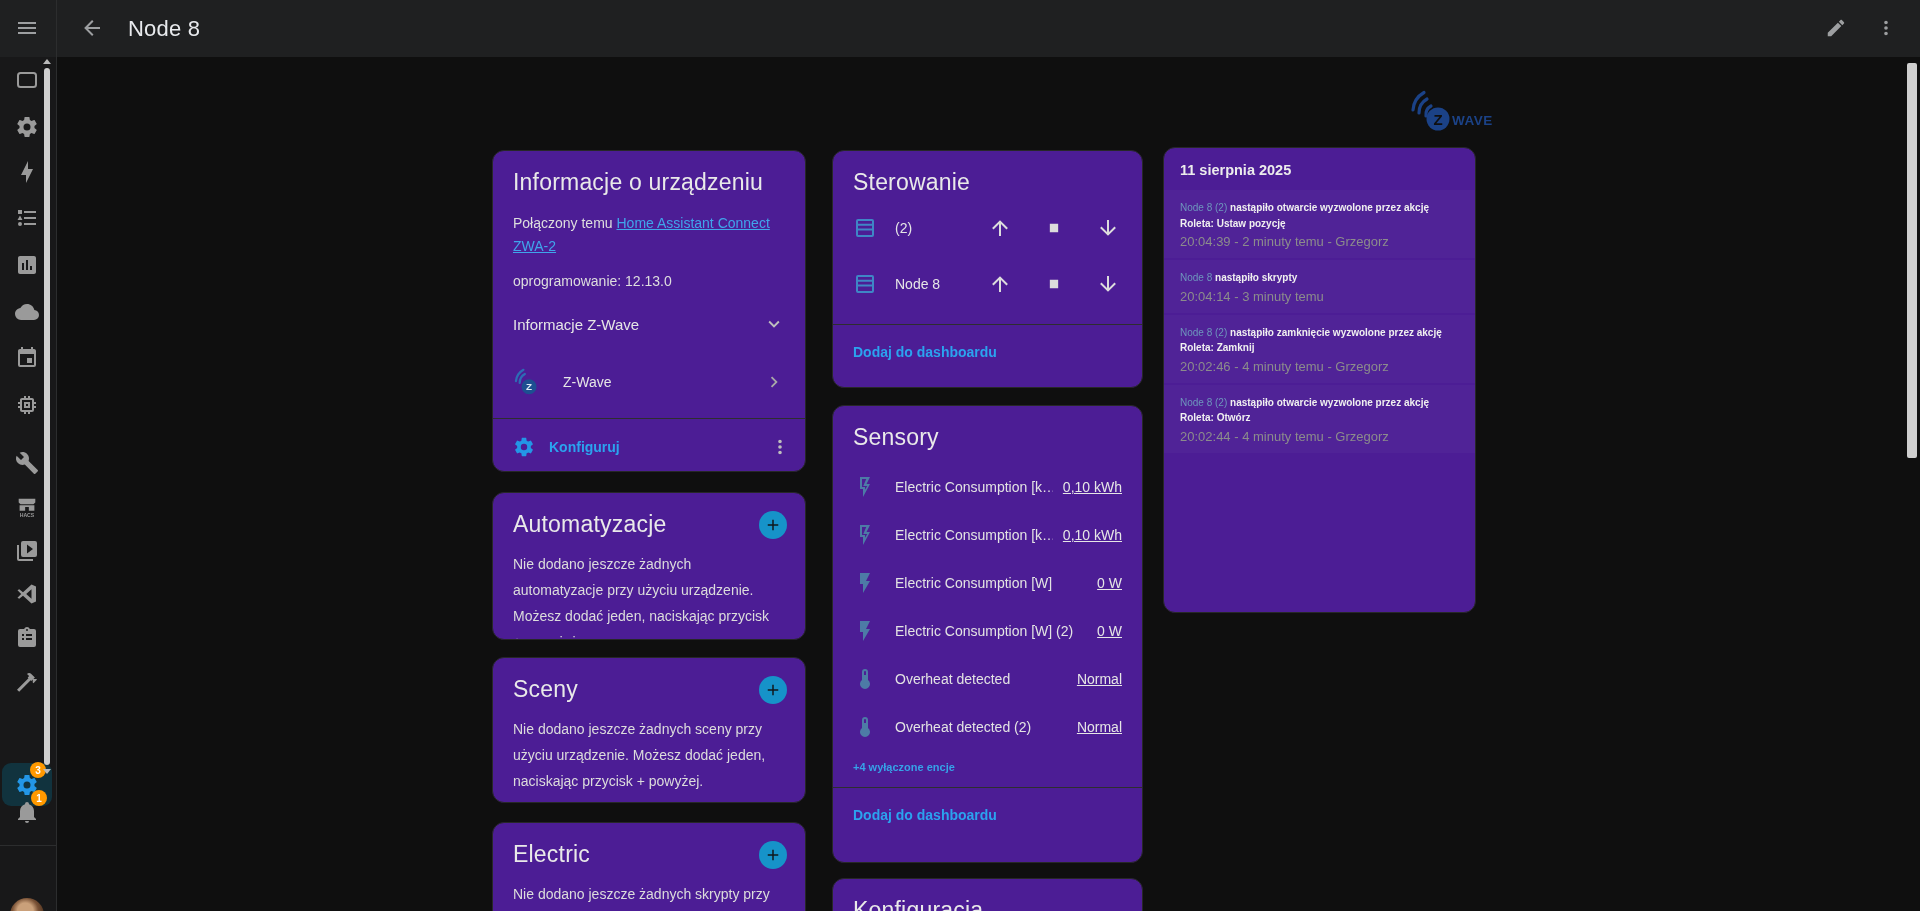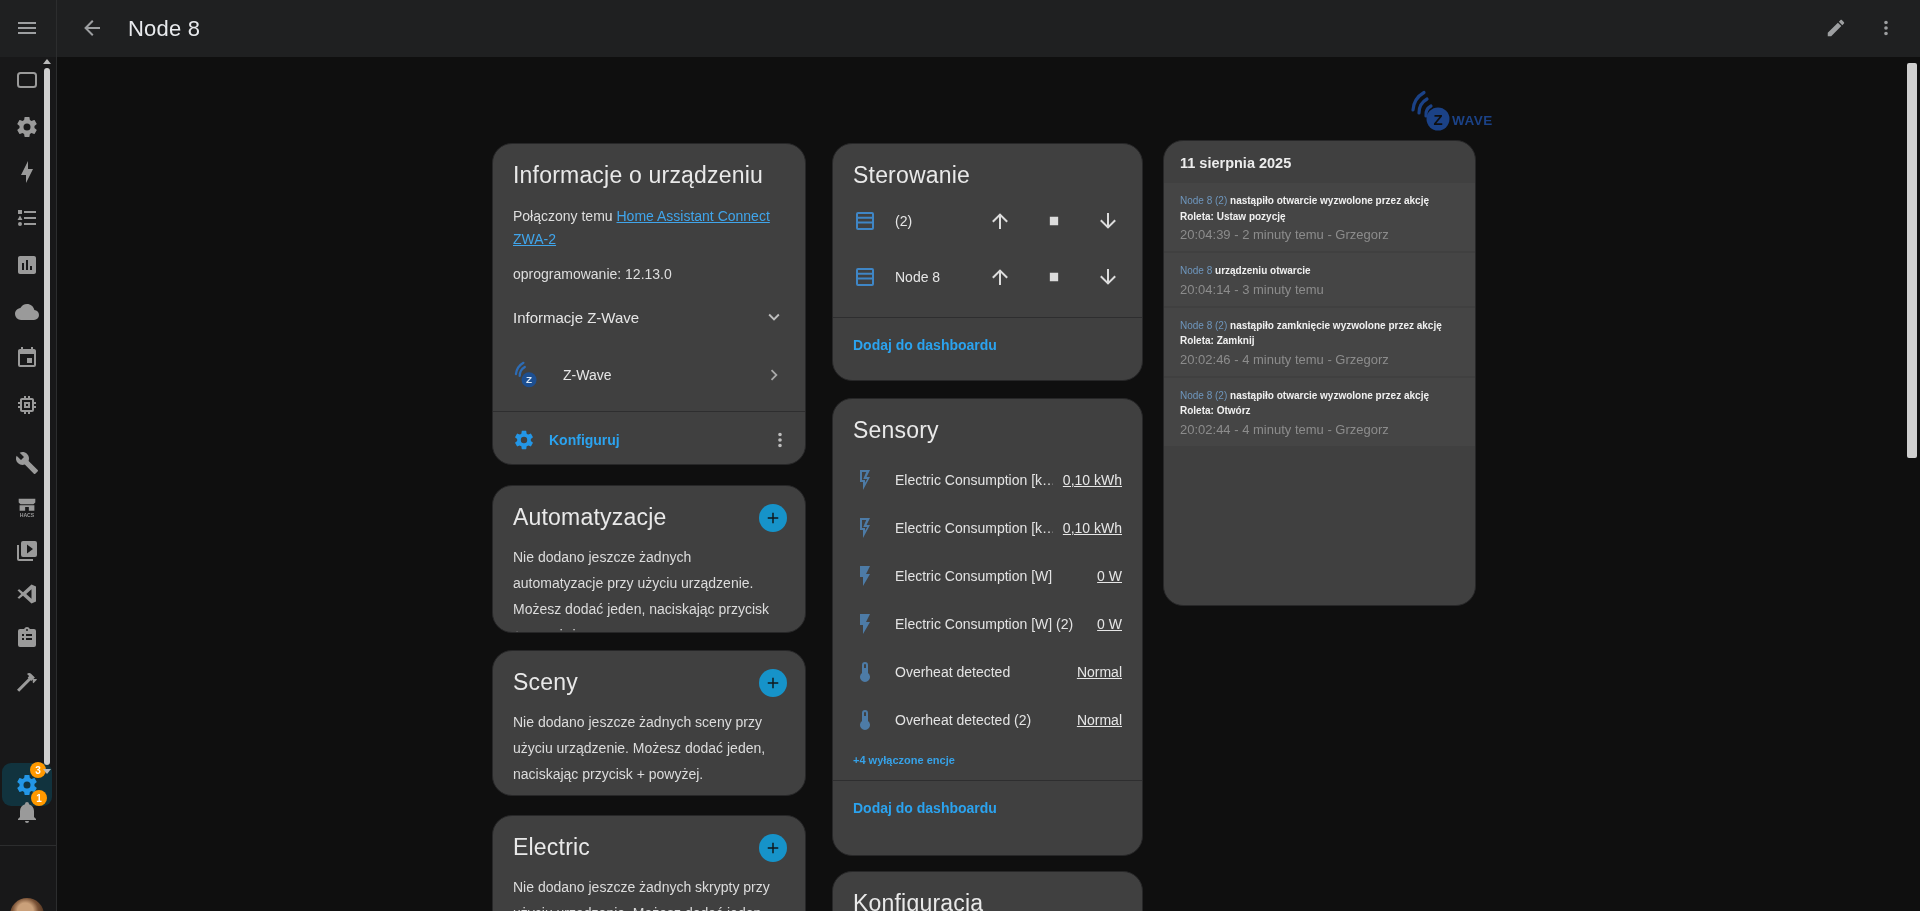--- a/index.html
+++ b/index.html
@@ -21,21 +21,21 @@
   .badge { position:absolute; min-width:16px; height:16px; border-radius:8px; background:#f90; color:#fff; font-size:10px; font-weight:700; display:flex; align-items:center; justify-content:center; padding:0 3px; }
   #sb-divider2 { position:absolute; left:0; top:788px; width:56px; height:1px; background:#2c2d2e; }
   #avatar { position:absolute; left:10px; top:841px; width:34px; height:34px; border-radius:50%;
     background:radial-gradient(circle at 45% 38%, #caa07a 0 28%, #7a5236 46%, #4a2f1d 70%, #2b1a10 100%); cursor:pointer; }
   .scroll-thumb { position:absolute; background:#cfcfcf; border-radius:3px; }
   .scroll-arrow { position:absolute; width:0; height:0; border-left:4px solid transparent; border-right:4px solid transparent; }
   .arrow-up { border-bottom:5px solid #b9b9b9; }
   .arrow-down { border-top:5px solid #b9b9b9; }
 
   
-  .card { position:absolute; background:#404040; border:1px solid #272728; border-radius:20px; overflow:hidden; }
+  .card { position:absolute; background:#4c1d95; border:1px solid #272728; border-radius:12px; overflow:hidden;margin-top:7px; }
   .ctitle { font-size:23px; font-weight:400; color:#e9e9e9; letter-spacing:.2px; }
   .cpad { padding:18px 20px 0 20px; }
   .link { color:#36a2e8; text-decoration:none; cursor:pointer; }
   .divider { height:1px; background:#2e2e2f; width:100%; }
   .footer-link { height:54px; display:flex; align-items:center; padding:0 20px; font-size:14px; font-weight:600; color:#2ba3ef; cursor:pointer; }
 
   
   #card-device p.meta { font-size:14px; line-height:1.65; color:#dedede; margin-top:16px; }
   #card-device a.devlink { color:#40a5eb; text-decoration:underline; }
   .section-row { display:flex; align-items:center; justify-content:space-between; margin-top:20px; font-size:15px; font-weight:400; color:#e6e6e6; cursor:pointer; }
@@ -393,21 +393,21 @@
   </div>
 </div>
 
 <div class="card" id="card-logbook" style="left:1163px; top:140px; width:313px; height:466px">
   <div class="date-hdr">11 sierpnia 2025</div>
   <div class="lb-row">
     <div class="line"><span class="entity">Node 8 (2)</span> <span class="msg">nastąpiło otwarcie wyzwolone przez akcję Roleta: Ustaw pozycję</span></div>
     <div class="meta">20:04:39 - 2 minuty temu - Grzegorz</div>
   </div>
   <div class="lb-row">
-    <div class="line"><span class="entity">Node 8</span> <span class="msg">urządzeniu otwarcie</span></div>
+    <div class="line"><span class="entity">Node 8</span> <span class="msg">nastąpiło skrypty</span></div>
     <div class="meta">20:04:14 - 3 minuty temu</div>
   </div>
   <div class="lb-row">
     <div class="line"><span class="entity">Node 8 (2)</span> <span class="msg">nastąpiło zamknięcie wyzwolone przez akcję Roleta: Zamknij</span></div>
     <div class="meta">20:02:46 - 4 minuty temu - Grzegorz</div>
   </div>
   <div class="lb-row">
     <div class="line"><span class="entity">Node 8 (2)</span> <span class="msg">nastąpiło otwarcie wyzwolone przez akcję Roleta: Otwórz</span></div>
     <div class="meta">20:02:44 - 4 minuty temu - Grzegorz</div>
   </div>

